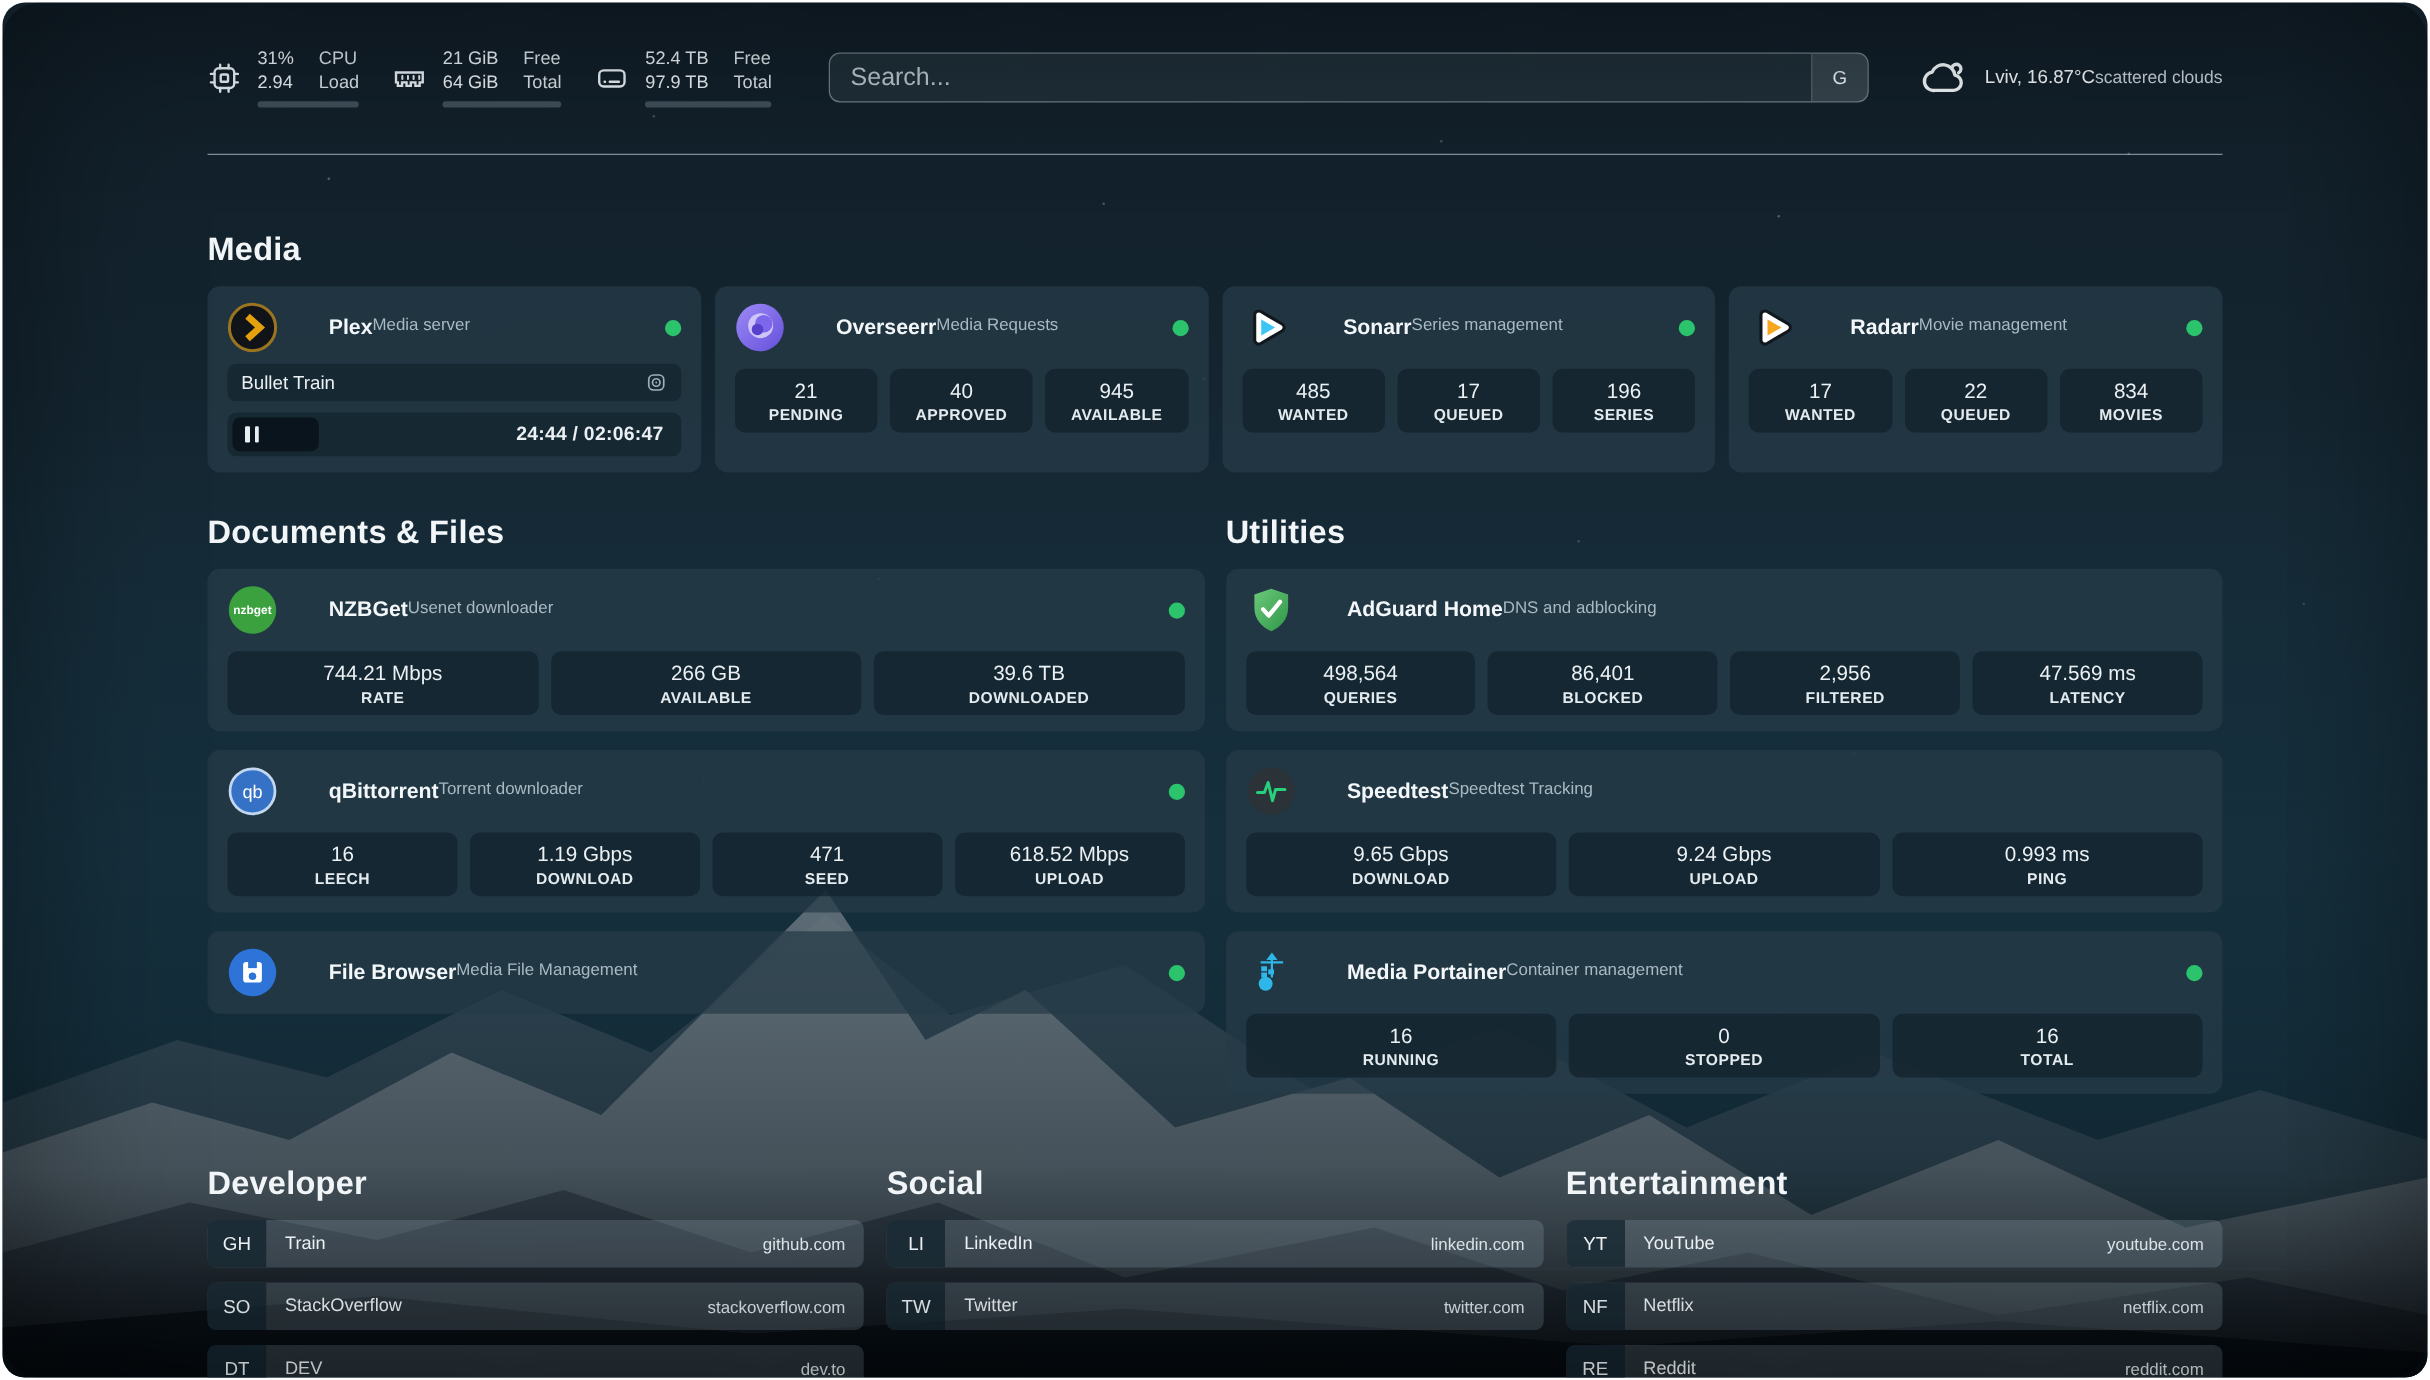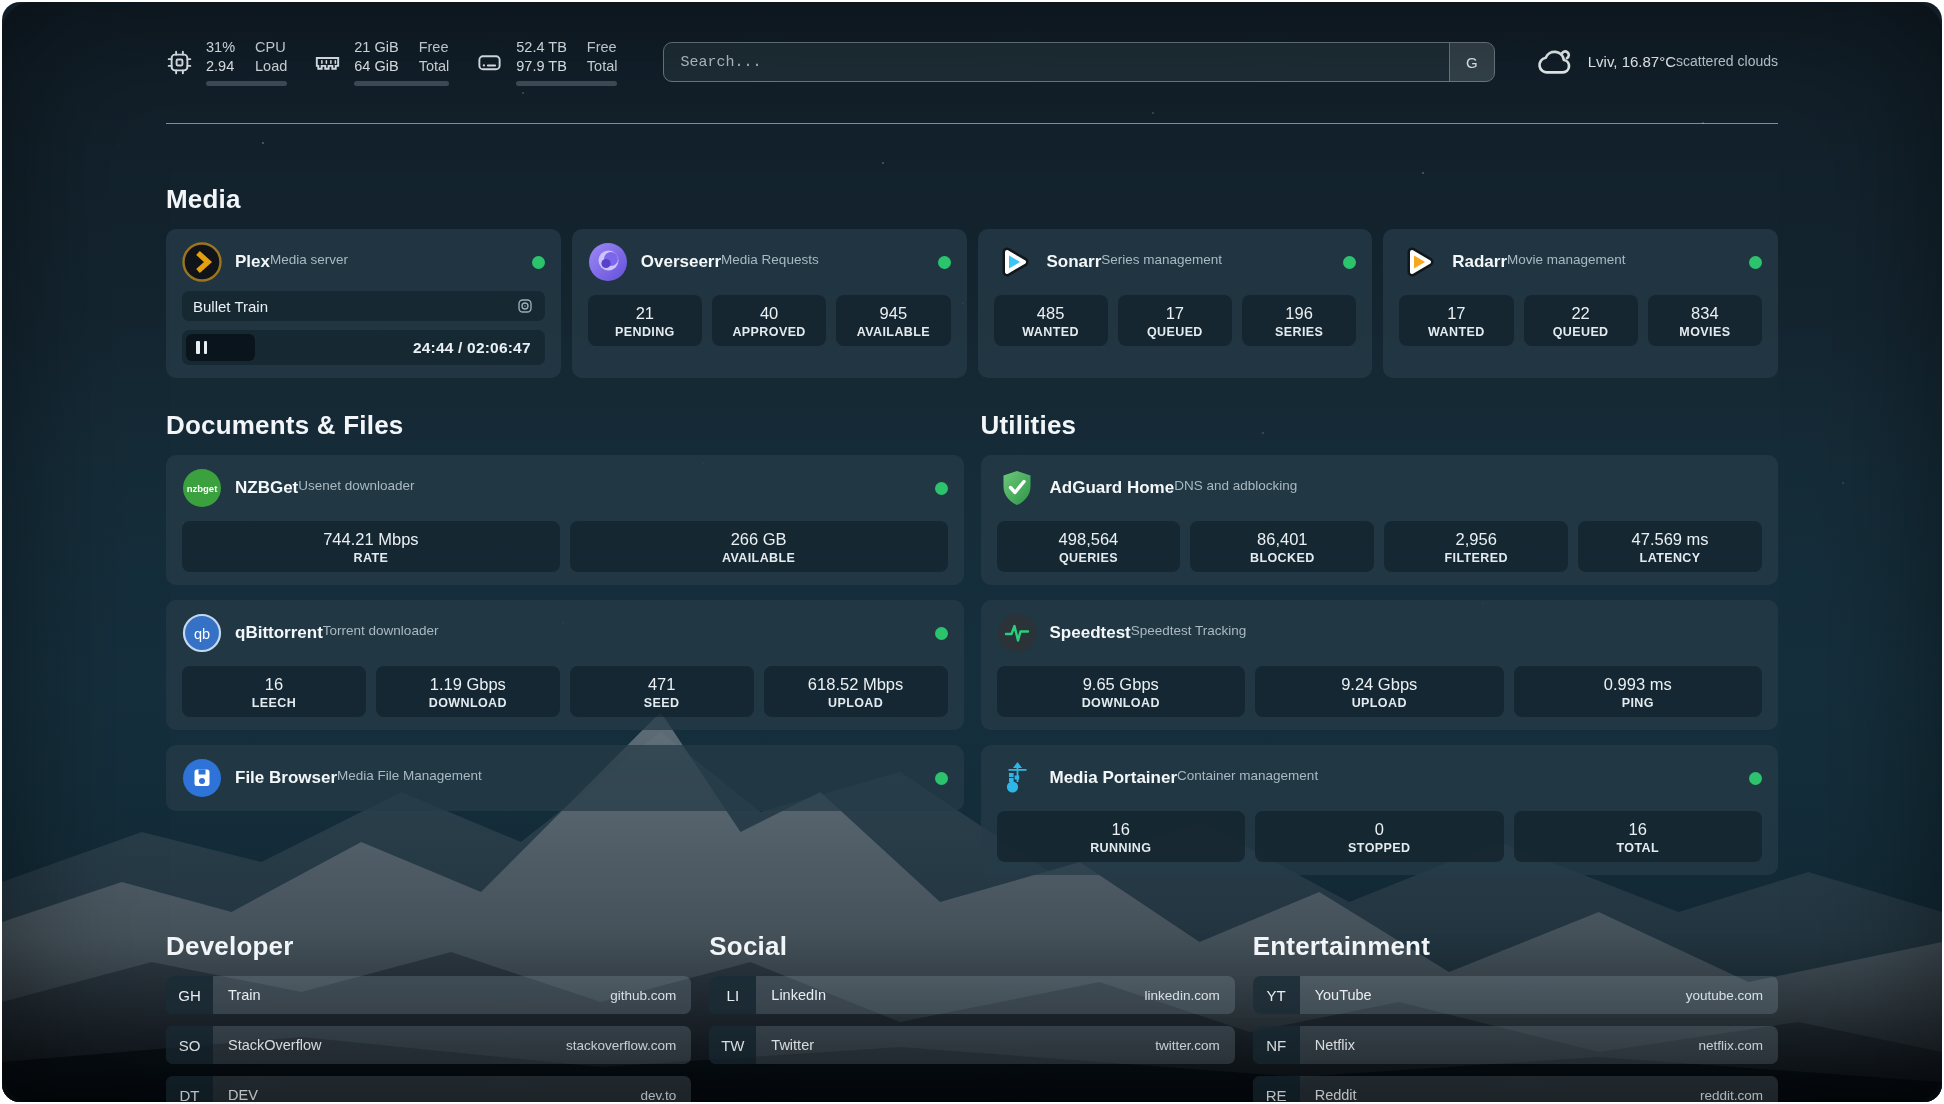--- a/index.html
+++ b/index.html
@@ -22,41 +22,41 @@
   .topbar{display:flex;align-items:center;}
   .stats-group{display:flex;gap:27px;align-items:center;}
   .stat{display:flex;gap:13px;align-items:center;}
   .stat svg{width:27px;height:27px;flex:none;}
   .stat-text{display:grid;grid-template-columns:auto auto;column-gap:20px;row-gap:0;font-size:14.5px;line-height:19px;color:#e6edf1;}
   .stat-text .lab{color:#d6dfe4;}
   .bar{grid-column:1/3;height:5px;background:#3e4e59;border-radius:3px;margin-top:5px;overflow:hidden;}
   .bar-fill{height:100%;background:#9caab4;border-radius:3px;}
   .search-wrap{flex:1;margin:0 42px 0 46px;position:relative;}
   .search-input{width:100%;box-sizing:border-box;height:40px;background:rgba(42,58,68,.55);border:1px solid #6e7b85;
-    border-radius:9px;color:#e8eef2;font-size:15px;padding:0 58px 0 16px;font-family:Liberation Mono, monospace;outline:none;}
+    border-radius:9px;color:#e8eef2;font-size:20px;padding:0 58px 0 16px;font-family:Liberation Sans, sans-serif;outline:none;}
   .search-input::placeholder{color:#b7c2c9;}
   .g-btn{position:absolute;right:1px;top:1px;bottom:1px;width:44px;background:rgba(255,255,255,.10);
     border-left:1px solid #6e7b85;border-radius:0 8px 8px 0;display:flex;align-items:center;justify-content:center;
     font-size:15px;color:#e8eef2;cursor:pointer;}
   .weather{display:flex;align-items:center;gap:13px;}
   .weather svg{width:38px;height:38px;}
   .weather-loc{font-size:15px;color:#f0f4f6;line-height:20px;}
   .weather-cond{font-size:14px;color:#c4cfd6;line-height:18px;}
   .divider{border:none;border-top:1.5px solid rgba(225,235,240,.55);margin:37px 0 0 0;}
   .section-title{font-size:26px;font-weight:600;color:#f2f6f8;margin:0 0 14px 0;letter-spacing:.2px;}
   .media-section{margin-top:60px;}
   .cards-4{display:grid;grid-template-columns:repeat(4,1fr);gap:11px;}
   .two-col{display:grid;grid-template-columns:1fr 1fr;gap:17px;margin-top:32px;}
   .col{display:flex;flex-direction:column;gap:15px;}
   
   .card{background:rgba(38,59,71,.74);border-radius:10px;padding:13px 16px;}
   .card-head{display:flex;align-items:center;gap:13px;}
   .app-icon{width:40px;height:40px;flex:none;}
   .head-text{display:flex;flex-direction:row;}
-  .card-title{font-size:17px;font-weight:600;color:#f3f7f9;line-height:22px;}
+  .card-title{font-size:17px;font-weight:600;color:#f3f7f9;line-height:22px;margin-left:28px;}
   .card-sub{font-size:13.5px;color:#a9b9c2;line-height:17px;}
   .dot{width:13px;height:13px;border-radius:50%;background:#2bc46d;margin-left:auto;flex:none;}
   .stat-boxes{display:flex;gap:10px;margin-top:13px;}
   .sbox{flex:1;background:rgba(15,29,38,.62);border-radius:8px;text-align:center;padding:8px 6px 7px;}
   .sval{display:block;font-size:16.5px;color:#eaf0f3;line-height:21px;}
   .slab{display:block;font-size:12.5px;font-weight:700;color:#e3ebef;letter-spacing:.4px;margin-top:1px;}
   .media-row{margin-top:9px;background:rgba(15,29,38,.55);border-radius:7px;padding:6px 11px;display:flex;align-items:center;font-size:15px;color:#eaf0f3;}
   .media-row.progress{padding:4px 6px 4px 4px;}
   .np-icon{margin-left:auto;display:flex;}
   .pp-pill{height:27px;background:rgba(8,17,25,.88);border-radius:6px;display:flex;align-items:center;padding-left:10px;min-width:40px;box-sizing:border-box;}
@@ -306,20 +306,24 @@
             </div>
             <div class="stat-boxes">
               <div class="sbox">
                 <span class="sval">744.21 Mbps</span>
                   <span class="slab">RATE</span>
                 </div>
               <div class="sbox">
                 <span class="sval">266 GB</span>
                   <span class="slab">AVAILABLE</span>
                 </div>
+              <div class="sbox">
+                <span class="sval">39.6 TB</span>
+                  <span class="slab">DOWNLOADED</span>
+                </div>
             </div>
           </div>
 
           <div class="card">
             <div class="card-head">
               <svg class="app-icon" viewBox="0 0 40 40">
                 <circle cx="20" cy="20" r="18" fill="#3572c6" stroke="#c3d8f0" stroke-width="2.2"></circle>
                 <text x="20" y="25.5" text-anchor="middle" font-size="14.5" fill="#ffffff" font-family="Liberation Sans, sans-serif">qb</text>
               </svg>
               <div class="head-text">

